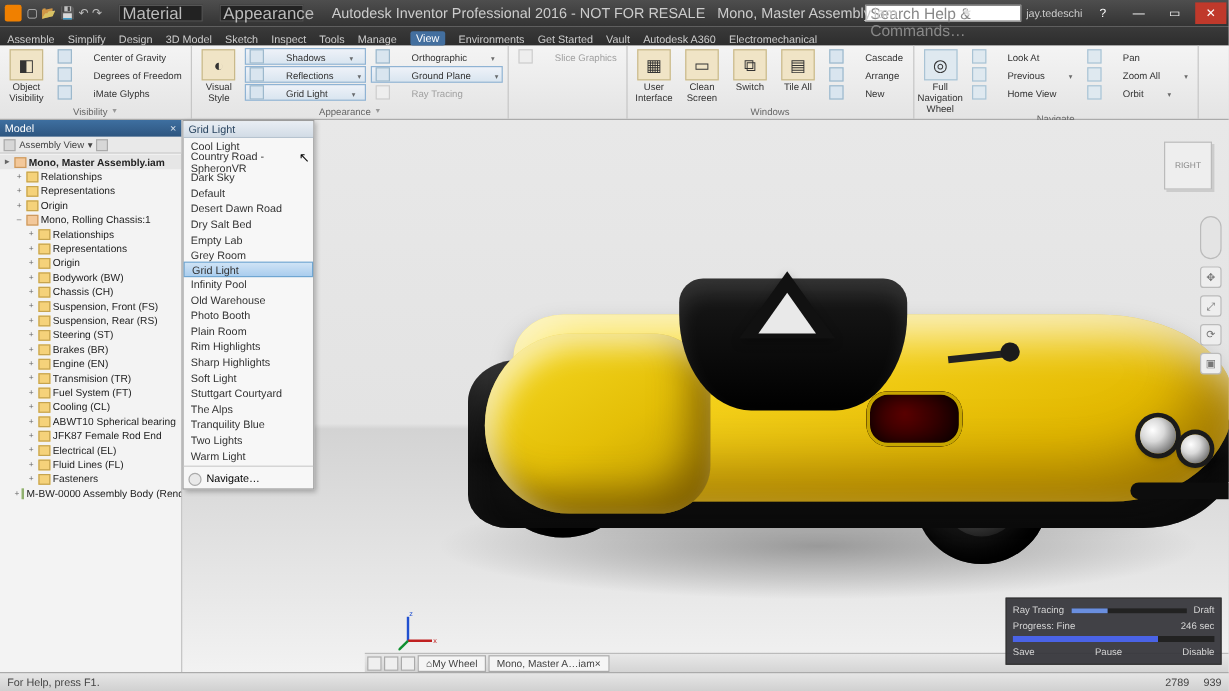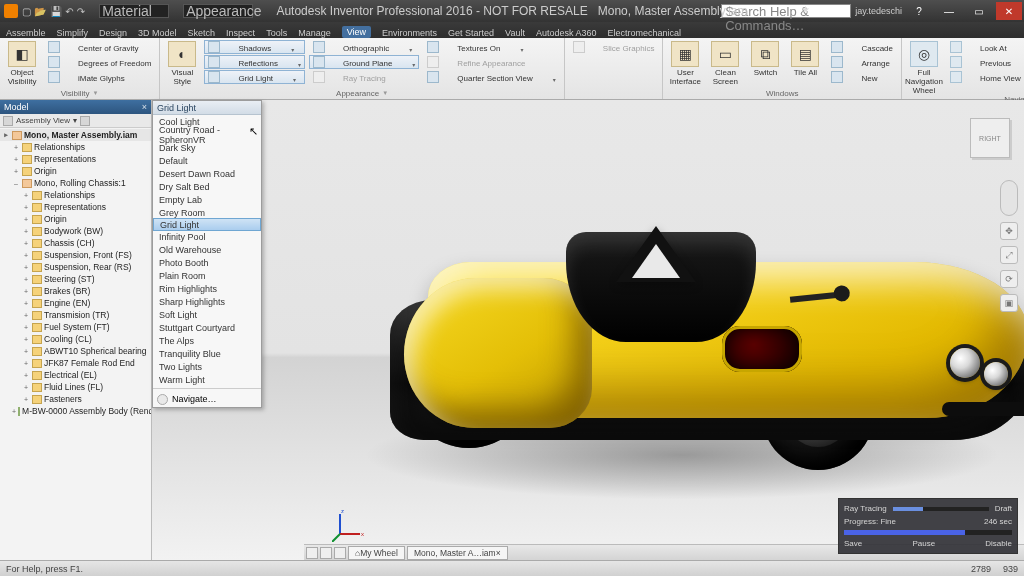--- a/index.html
+++ b/index.html
@@ -294,36 +294,20 @@
         <div class="smallbtn hi">
             <span class="ico"></span>
             <span>Ground Plane</span>
             <span class="drop">▾</span>
           </div>
         <div class="smallbtn dim">
             <span class="ico"></span>
             <span>Ray Tracing</span>
           </div>
       </div>
-      <div class="stack">
-        <div class="smallbtn">
-            <span class="ico"></span>
-            <span>Textures On</span>
-            <span class="drop">▾</span>
-          </div>
-        <div class="smallbtn dim">
-            <span class="ico"></span>
-            <span>Refine Appearance</span>
-          </div>
-        <div class="smallbtn">
-            <span class="ico"></span>
-            <span>Quarter Section View</span>
-            <span class="drop">▾</span>
-          </div>
-      </div>
     </div>
     <div class="label">
         <span>Appearance</span>
         <span class="exp">▼</span>
       </div>
   </div>
 
   <div class="group">
     <div class="body">
       <div class="stack">

